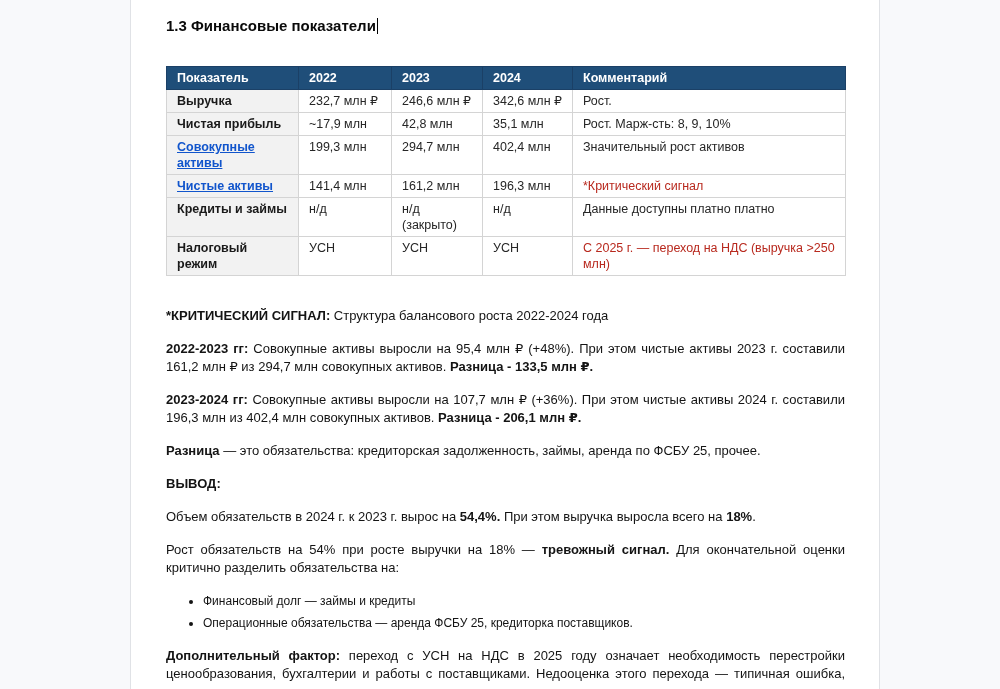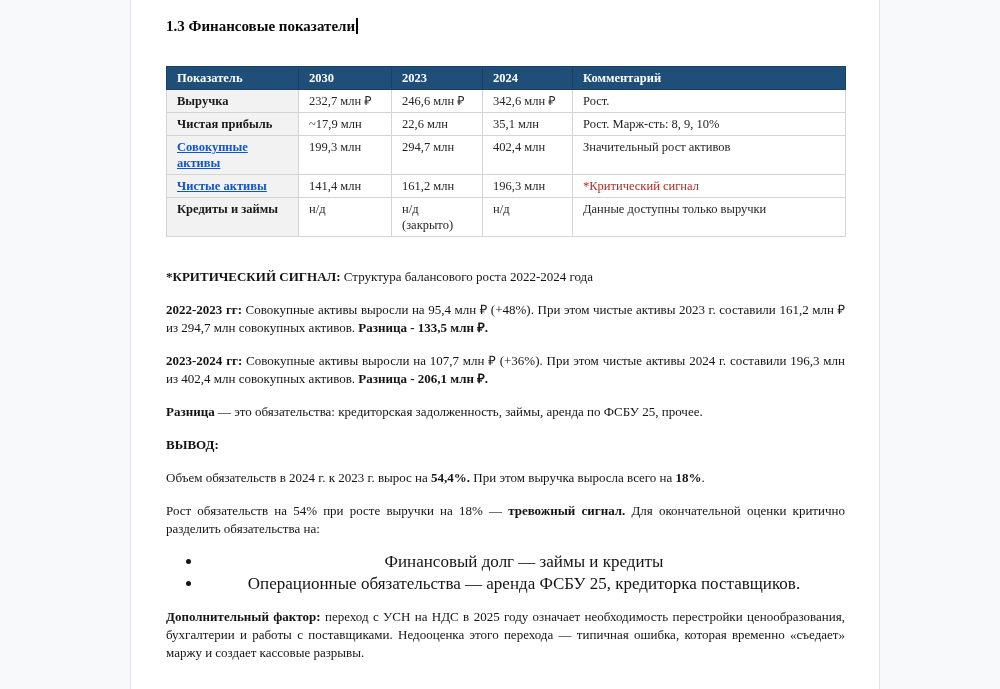--- a/index.html
+++ b/index.html
@@ -23,21 +23,20 @@
   }
   .canvas{display:flex;width:1000px;height:689px;}
   .side-margin{background:var(--outside-bg);height:100%;}
   .side-left{width:131px;border-right:1px solid var(--edge);}
   .side-right{flex:1;border-left:1px solid var(--edge);}
   .page{
     width:748px;height:100%;
     background:var(--page-bg);
     padding:16px 34px 12px 35px;
     overflow:hidden;
-    font-family:Liberation Serif, serif;
   }
   .heading{
     font-size:15px;line-height:20px;font-weight:700;color:#0a0a0a;
     margin:0 0 30px 0;white-space:nowrap;
   }
   .caret{
     display:inline-block;width:1.5px;height:16px;background:#000;
     margin-left:1px;vertical-align:-3px;
     animation:blink 1.1s steps(1) infinite;
   }
@@ -61,21 +60,21 @@
   .fin-table td.alert{color:var(--alert-red);}
   .doc-body .para{
     font-size:13px;line-height:18px;color:var(--ink);
     text-align:justify;margin:0 0 15px 0;
   }
   .doc-body strong{font-weight:700;}
   .doc-body ul.bullets{
     margin:0 0 15px 0;padding-left:37px;list-style:disc;
   }
   .doc-body ul.bullets li{
-    font-size:17px;line-height:18px;margin:0 0 4px 0;text-align:center;
+    font-size:12px;line-height:18px;margin:0 0 4px 0;text-align:left;
   }
 </style>
 </head>
 <body>
 
 <div class="canvas">
   <div class="side-margin side-left"></div>
 
   <div class="page">
     <h1 class="heading"><span>1.3 Финансовые показатели</span><span class="caret"></span></h1>
@@ -84,38 +83,38 @@
       <colgroup>
         <col style="width:132px">
           <col style="width:93px">
           <col style="width:91px">
         <col style="width:90px">
           <col style="width:273px">
       </colgroup>
       <thead>
         <tr id="table-head-row">
             <th>Показатель</th>
-            <th>2030</th>
+            <th>2022</th>
             <th>2023</th>
             <th>2024</th>
             <th>Комментарий</th>
           </tr>
       </thead>
       <tbody id="table-body">
           <tr>
             <td class="label-cell">Выручка</td>
             <td>232,7 млн ₽</td>
             <td>246,6 млн ₽</td>
             <td>342,6 млн ₽</td>
             <td>Рост.</td>
           </tr>
           <tr>
             <td class="label-cell">Чистая прибыль</td>
             <td>~17,9 млн</td>
-            <td>22,6 млн</td>
+            <td>42,8 млн</td>
             <td>35,1 млн</td>
             <td>Рост. Марж-сть: 8, 9, 10%</td>
           </tr>
           <tr>
             <td class="label-cell"><a class="cell-link" href="#">Совокупные активы</a></td>
             <td>199,3 млн</td>
             <td>294,7 млн</td>
             <td>402,4 млн</td>
             <td>Значительный рост активов</td>
           </tr>
@@ -124,21 +123,28 @@
             <td>141,4 млн</td>
             <td>161,2 млн</td>
             <td>196,3 млн</td>
             <td class="alert">*Критический сигнал</td>
           </tr>
           <tr>
             <td class="label-cell">Кредиты и займы</td>
             <td>н/д</td>
             <td>н/д (закрыто)</td>
             <td>н/д</td>
-            <td>Данные доступны только выручки</td>
+            <td>Данные доступны платно платно</td>
+          </tr>
+          <tr>
+            <td class="label-cell">Налоговый режим</td>
+            <td>УСН</td>
+            <td>УСН</td>
+            <td>УСН</td>
+            <td class="alert">С 2025 г. — переход на НДС (выручка &gt;250 млн)</td>
           </tr>
         </tbody>
     </table>
 
     <div id="doc-body" class="doc-body">
         <p class="para"><strong>*КРИТИЧЕСКИЙ СИГНАЛ:</strong><span> Структура балансового роста 2022-2024 года</span></p>
         <p class="para"><strong>2022-2023 гг:</strong><span> Совокупные активы выросли на 95,4 млн ₽ (+48%). При этом чистые активы 2023 г. составили 161,2 млн ₽ из 294,7 млн совокупных активов. </span><strong>Разница - 133,5 млн ₽.</strong></p>
         <p class="para"><strong>2023-2024 гг:</strong><span> Совокупные активы выросли на 107,7 млн ₽ (+36%). При этом чистые активы 2024 г. составили 196,3 млн из 402,4 млн совокупных активов. </span><strong>Разница - 206,1 млн ₽.</strong></p>
         <p class="para"><strong>Разница</strong><span> — это обязательства: кредиторская задолженность, займы, аренда по ФСБУ 25, прочее.</span></p>
         <p class="para"><strong>ВЫВОД:</strong></p>

